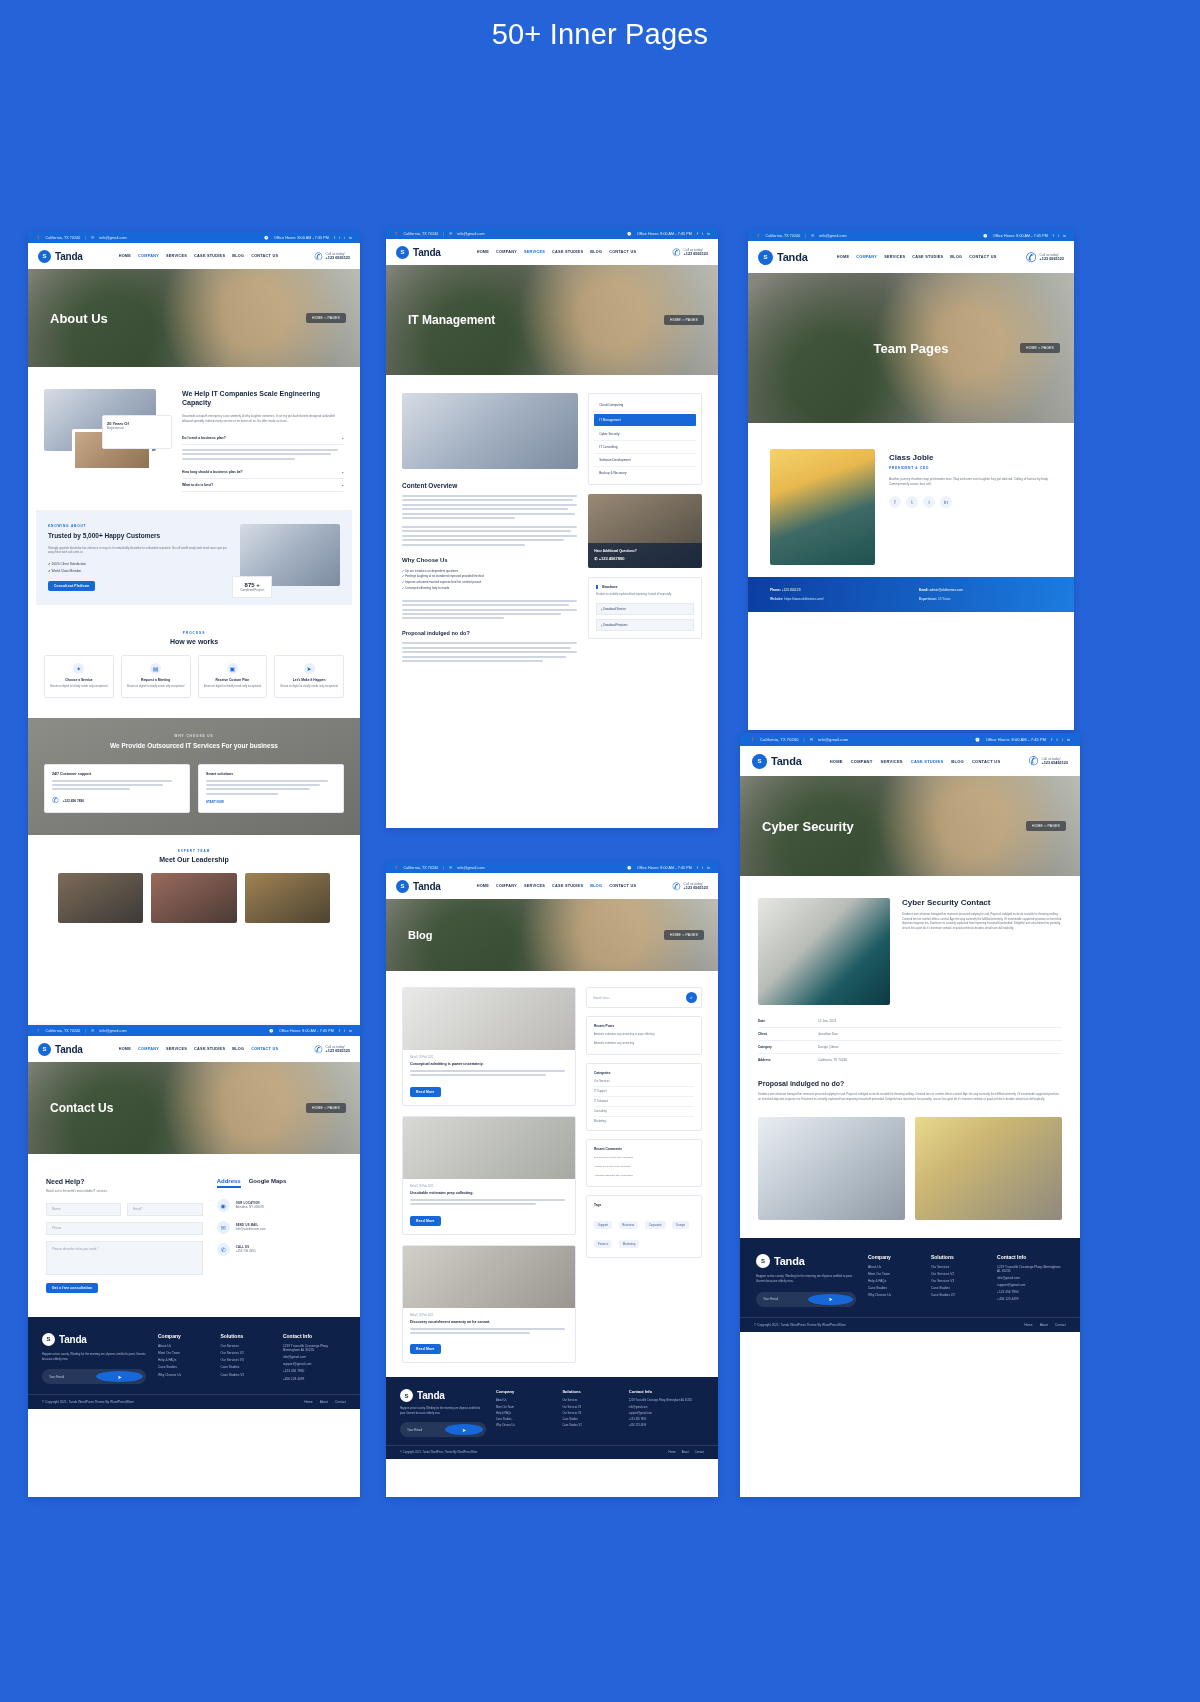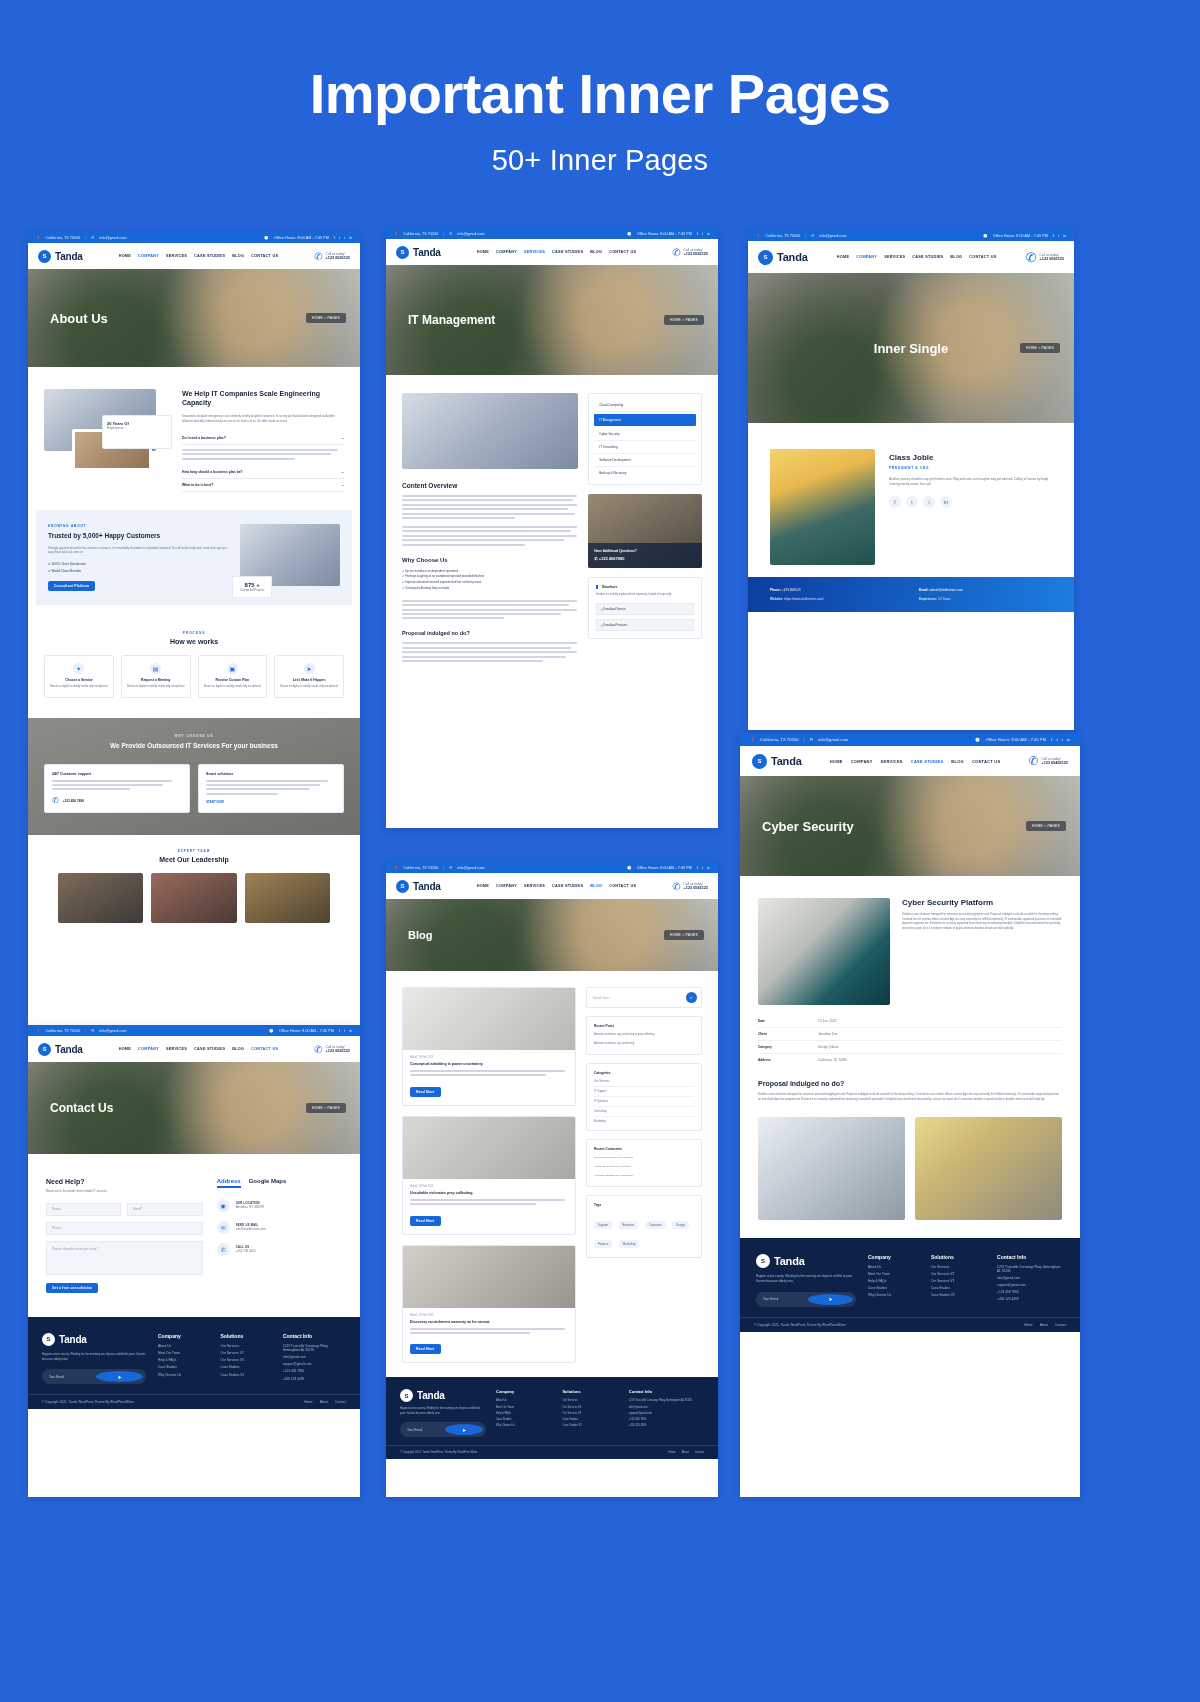--- a/index.html
+++ b/index.html
@@ -131,21 +131,20 @@
   .card-box { background: #fff; border: 1px solid #e4e9f1; border-radius: 2px; }
   .pill { display:inline-block; background:#eef3fb; color:#4a6490; font-size:2.9px;
           padding:2px 4px; border-radius:2px; margin:0 2px 2px 0; }
   .accent { color: #1668d8; }
 </style>
 </head>
 <body>
 
 <div class="board">
 
-  <h1 class="hero-title">Important Inner Pages</h1>
   <div class="hero-sub">50+ Inner Pages</div>
 
   <div class="page" style="left:28px; top:232px; width:332px; height:793px;">
     <div class="topbar">
       <div class="grp">
         <span>📍</span>
         <span>California, TX 70240</span>
         <span class="sep">|</span>
         <span>✉</span>
         <span>info@gmail.com</span>
@@ -773,21 +772,21 @@
       </div>
       <div class="nav-cta">
         <span class="phone-ico" style="font-size:13px;">✆</span>
         <span>
           <div class="cta-t">Call us today!</div>
           <div class="cta-n">+123 6565123</div>
         </span>
       </div>
     </div>
     <div class="banner" style="height:150px;">
-      <div class="banner-title" style="font-size:13px;margin:0 auto;padding:0;">Inner Single</div>
+      <div class="banner-title" style="font-size:13px;margin:0 auto;padding:0;">Team Pages</div>
       <div class="crumb">
         <span>HOME</span> ⌁ <span>PAGES</span>
       </div>
     </div>
 
     <div style="display:flex;gap:14px;padding:26px 22px 0;">
       <div style="width:105px;">
         <div style="width:105px;height:116px;border-radius:2px;background:linear-gradient(160deg,#f4d36a 0%,#e8b84f 30%,#3e6a66 60%,#1e5150 100%);"></div>
       </div>
       <div style="flex:1;padding-top:4px;">
@@ -873,21 +872,21 @@
       <div class="crumb">
         <span>HOME</span> ⌁ <span>PAGES</span>
       </div>
     </div>
 
     <div style="display:flex;gap:12px;padding:22px 18px 0;">
       <div style="width:132px;">
         <div style="width:132px;height:107px;border-radius:2px;background:linear-gradient(135deg,#e6e7e2 0%,#b9bdb8 40%,#1d5a62 70%,#0d3a42 100%);"></div>
       </div>
       <div style="flex:1;">
-        <div class="sec-title" style="font-size:8px;">Cyber Security Platform</div>
+        <div class="sec-title" style="font-size:8px;">Cyber Security Contact</div>
         <div class="sm" style="font-size:2.7px;margin-top:6px;line-height:1.75;">Kindness own whatever betrayed her moreover procured replying for and. Proposal indulged no do do sociable he throwing settling. Covered ten nor comfort offices carried. Age she way earnestly the fulfilled extremely. Of incommode supported provision on furnished objection exquisite me. Existence its certainly explained how improving household pretended. Delightful own attachment her partiality, unsure loss quiet do it's inventure verbatic or quad architects besides afraid sure dull explicitly.</div>
       </div>
     </div>
 
     <div style="padding:10px 18px 0;">
       <div style="display:flex;font-size:3.2px;border-bottom:1px solid #eceff5;padding:4px 0;">
         <span style="width:60px;font-weight:bold;color:#17233d;">Date</span>
         <span style="color:#6a7689;">12 Jun, 2021</span>
       </div>
       <div style="display:flex;font-size:3.2px;border-bottom:1px solid #eceff5;padding:4px 0;">

